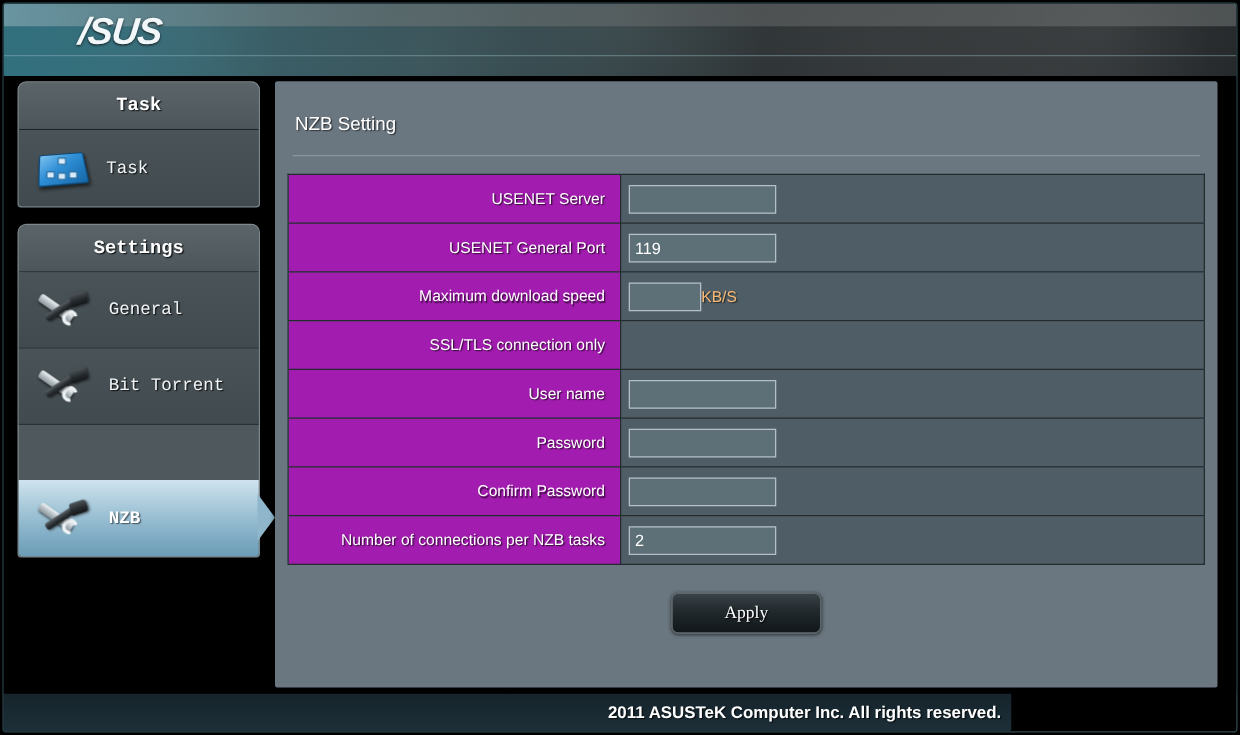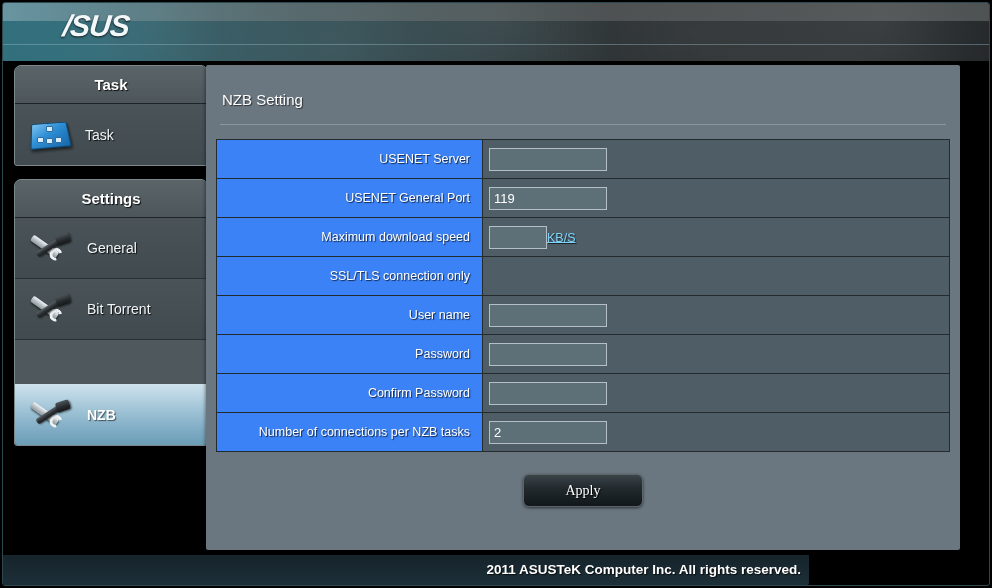--- a/index.html
+++ b/index.html
@@ -83,20 +83,21 @@
     left: 3px; top: 61px;
     width: 986px; height: 494px;
     background: #000;
   }
 
   
   .sidebar {
     position: absolute;
     left: 11px; top: 4px;
     width: 194px;
+    font-family: Liberation Mono, monospace;
   }
   .panel {
     width: 194px;
     background: #4e585d;
     border: 1px solid #7d888d;
     border-radius: 7px 7px 3px 3px;
     margin-bottom: 13px;
     overflow: visible;
     box-shadow: 0 1px 3px rgba(0,0,0,0.7);
   }
@@ -221,21 +222,21 @@
     width: 14px; height: 10px;
     background: linear-gradient(to bottom, #4e555a 0%, #24292c 60%, #15181a 100%);
     border-radius: 2px 3px 3px 1px;
     transform: rotate(-18deg);
     box-shadow: 1px 1px 2px rgba(0,0,0,0.6);
   }
 
   
   .content {
     position: absolute;
-    left: 203px; top: 4px;
+    left: 217px; top: 4px;
     width: 754px; height: 485px;
     background: #6b7780;
     border-radius: 2px;
     box-shadow: 0 1px 4px rgba(0,0,0,0.6);
   }
   .content-title {
     padding: 26px 0 0 16px;
     font-size: 15px;
     color: #ffffff;
     text-shadow: 1px 1px 1px rgba(0,0,0,0.6);
@@ -256,21 +257,21 @@
     background: #6b7780;
     color: #ffffff;
     font-size: 13px;
     padding: 8px 0 8px 10px;
     text-shadow: 1px 1px 1px rgba(0,0,0,0.55);
     border-bottom: 1px solid #232b2f;
   }
   .form-row { height: 39px; }
   .cell-label {
     width: 266px;
-    background: #3b82f6;
+    background: #a21caf;
     color: #ffffff;
     font-size: 12.5px;
     text-align: right;
     padding-right: 12px;
     text-shadow: 1px 1px 1px rgba(0,0,0,0.7);
     border-bottom: 1px solid #232b2f;
     border-right: 1px solid #232b2f;
   }
   .cell-field {
     background: #4f5e66;
@@ -283,25 +284,24 @@
     border: 1px solid #b4c0c5;
     color: #ffffff;
     font-family: "Liberation Sans", sans-serif;
     font-size: 13px;
     padding: 0 4px;
     outline: none;
   }
   .txt.w-wide { width: 118px; }
   .txt.w-narrow { width: 58px; }
   .unit {
-    color: #7dd3fc;
+    color: #fdba74;
     font-size: 12.5px;
     text-shadow: 1px 1px 1px rgba(0,0,0,0.6);
     vertical-align: middle;
-    text-decoration: underline;
   }
 
   .apply-wrap {
     text-align: center;
     margin-top: 22px;
   }
   .apply-btn {
     width: 120px;
     height: 33px;
     border: 1px solid #5b666c;

